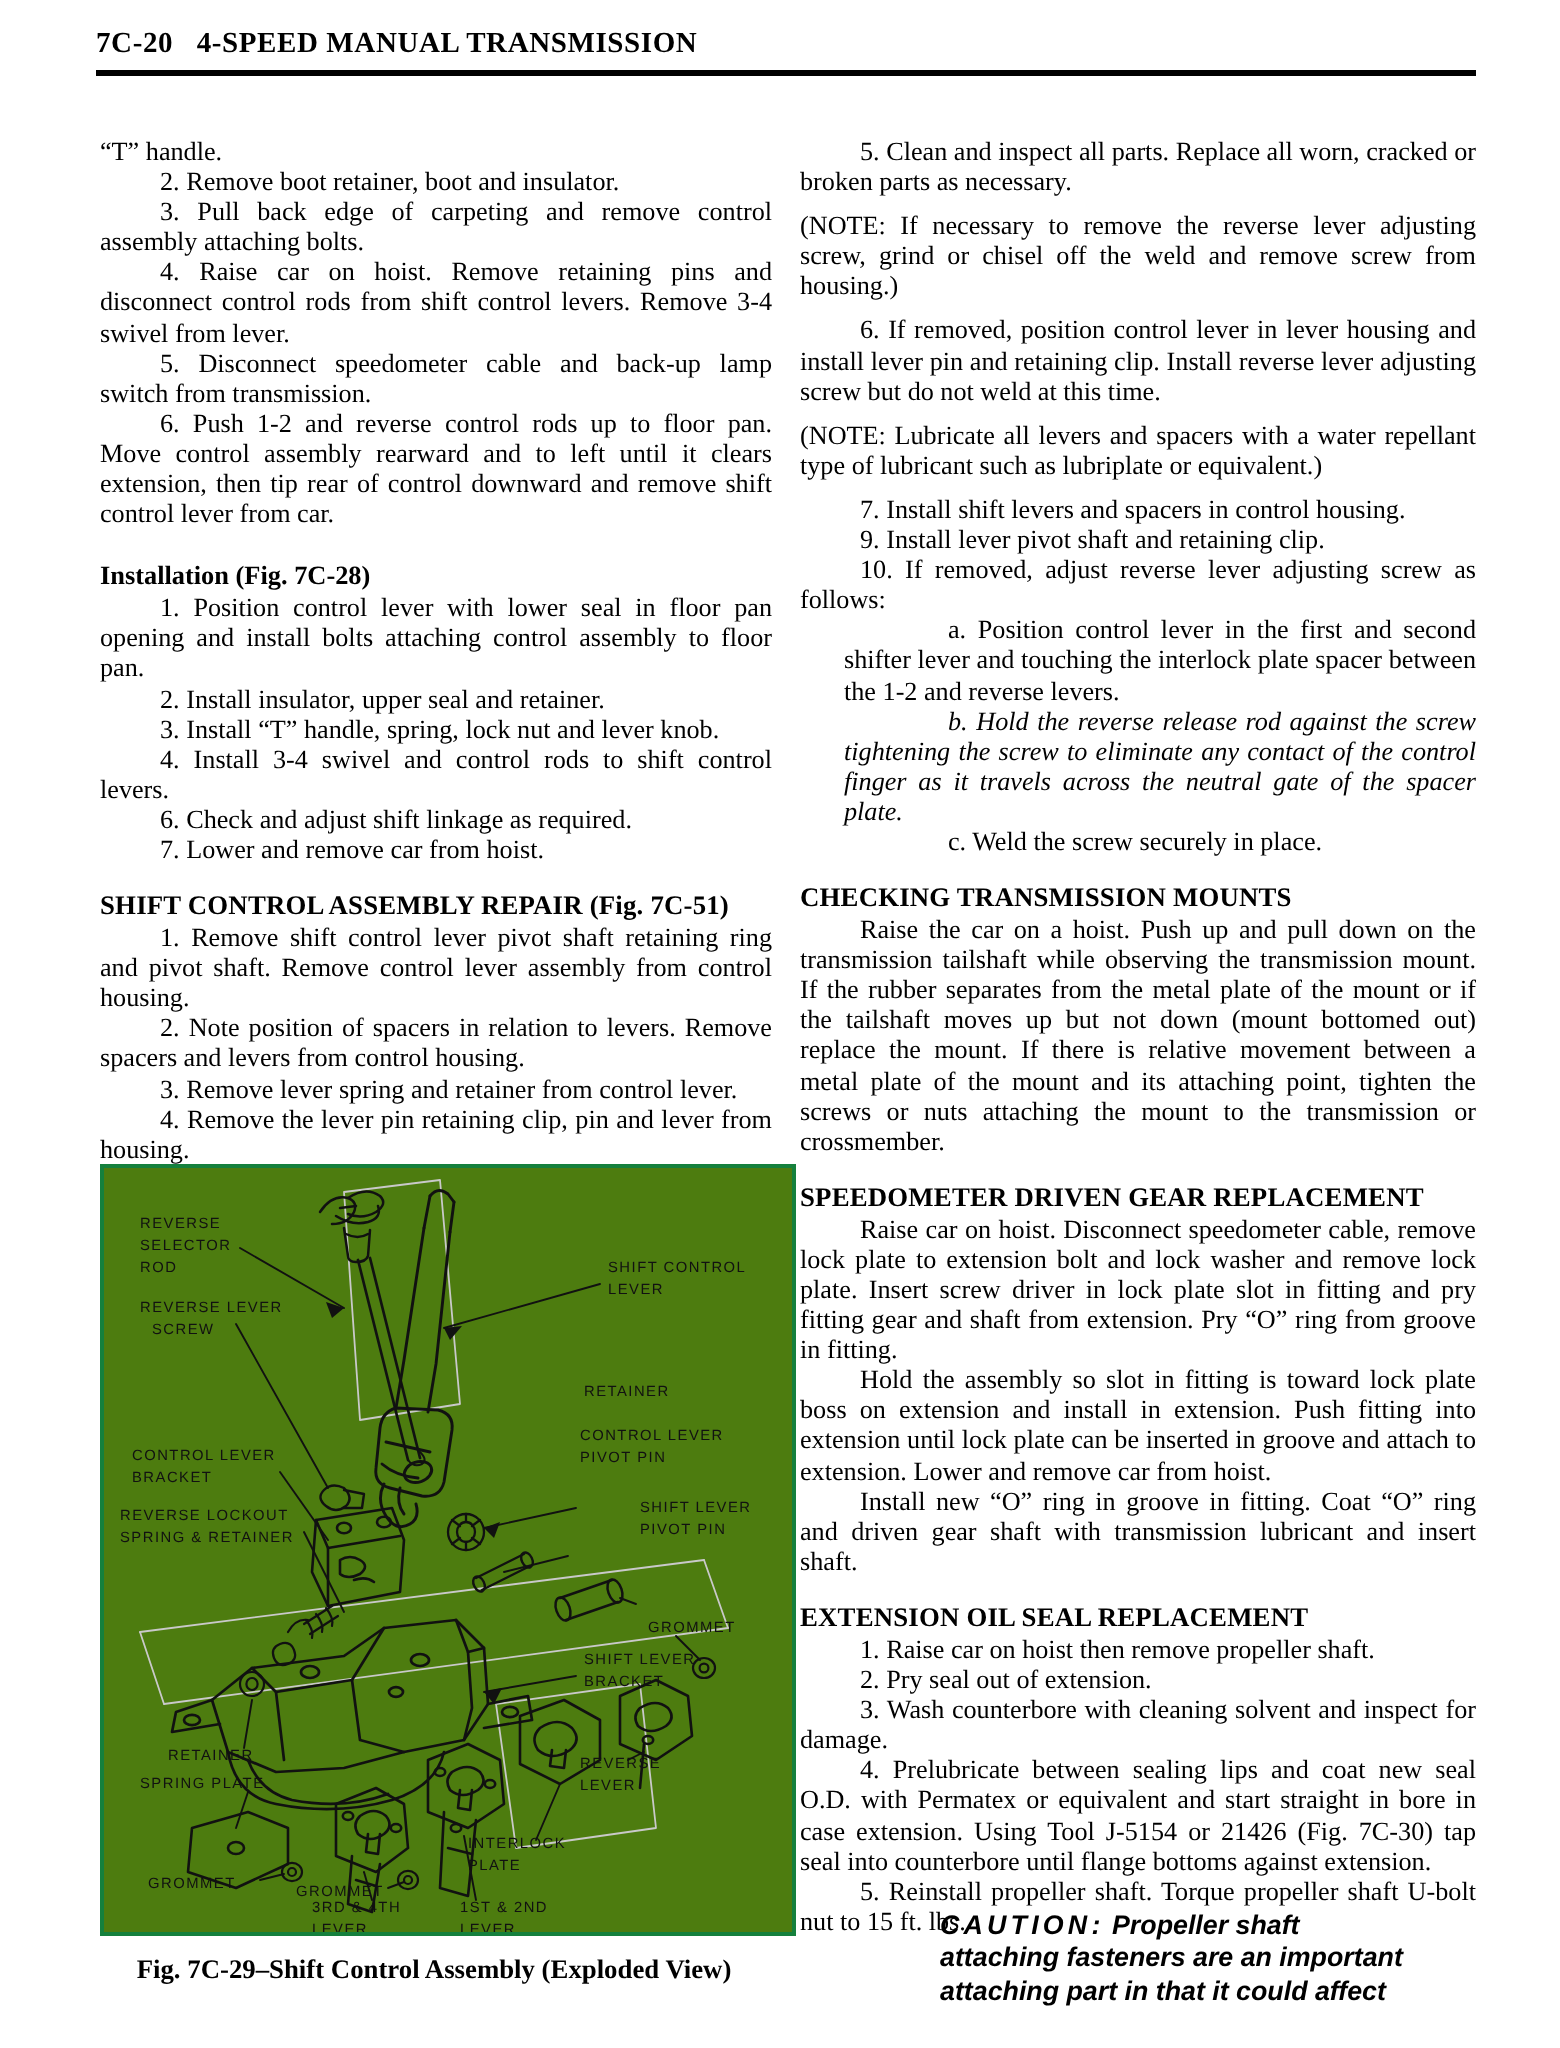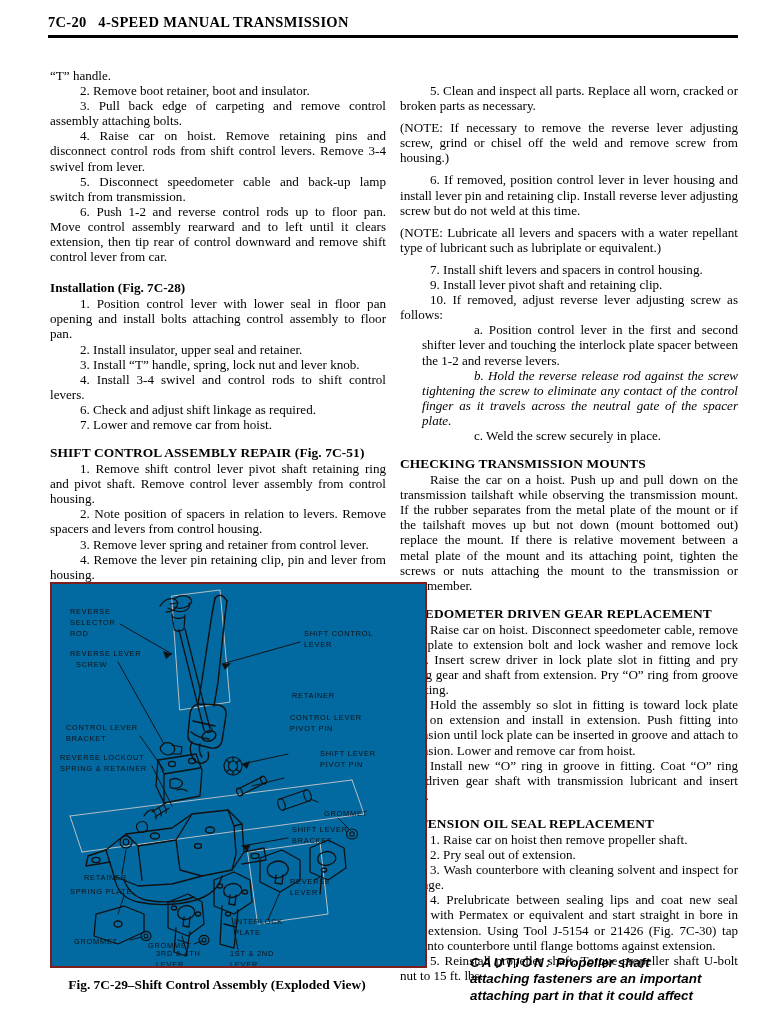--- a/index.html
+++ b/index.html
@@ -52,21 +52,21 @@
     top: 68px;
     width: 336px;
     font-size: 13.1px;
     line-height: 15.1px;
     text-align: justify;
     text-justify: inter-word;
     -webkit-hyphens: none;
     hyphens: none;
   }
   .col-left  { left: 50px; }
-  .col-right { left: 400px; width: 338px; margin-top: 15px; }
+  .col-right { left: 400px; width: 338px; }
 
   p.para {
     margin: 0;
     text-indent: 30px;
   }
   p.para.flush { text-indent: 0; }
   p.note {
     margin: 0;
     text-indent: 0;
   }
@@ -88,24 +88,24 @@
     font-weight: bold;
     text-align: left;
     letter-spacing: 0.1px;
   }
 
   
   .figure-box {
     position: absolute;
     left: 50px;
     top: 582px;
-    width: 377px;
+    width: 348px;
     height: 386px;
-    border: 2px solid #7f1d1d;
-    background: #0369a1;
+    border: 2px solid #15803d;
+    background: #4d7c0f;
     box-sizing: border-box;
     overflow: hidden;
   }
   .figure-box svg { display: block; }
   .fig-caption {
     position: absolute;
     left: 50px;
     top: 977px;
     width: 334px;
     text-align: center;

